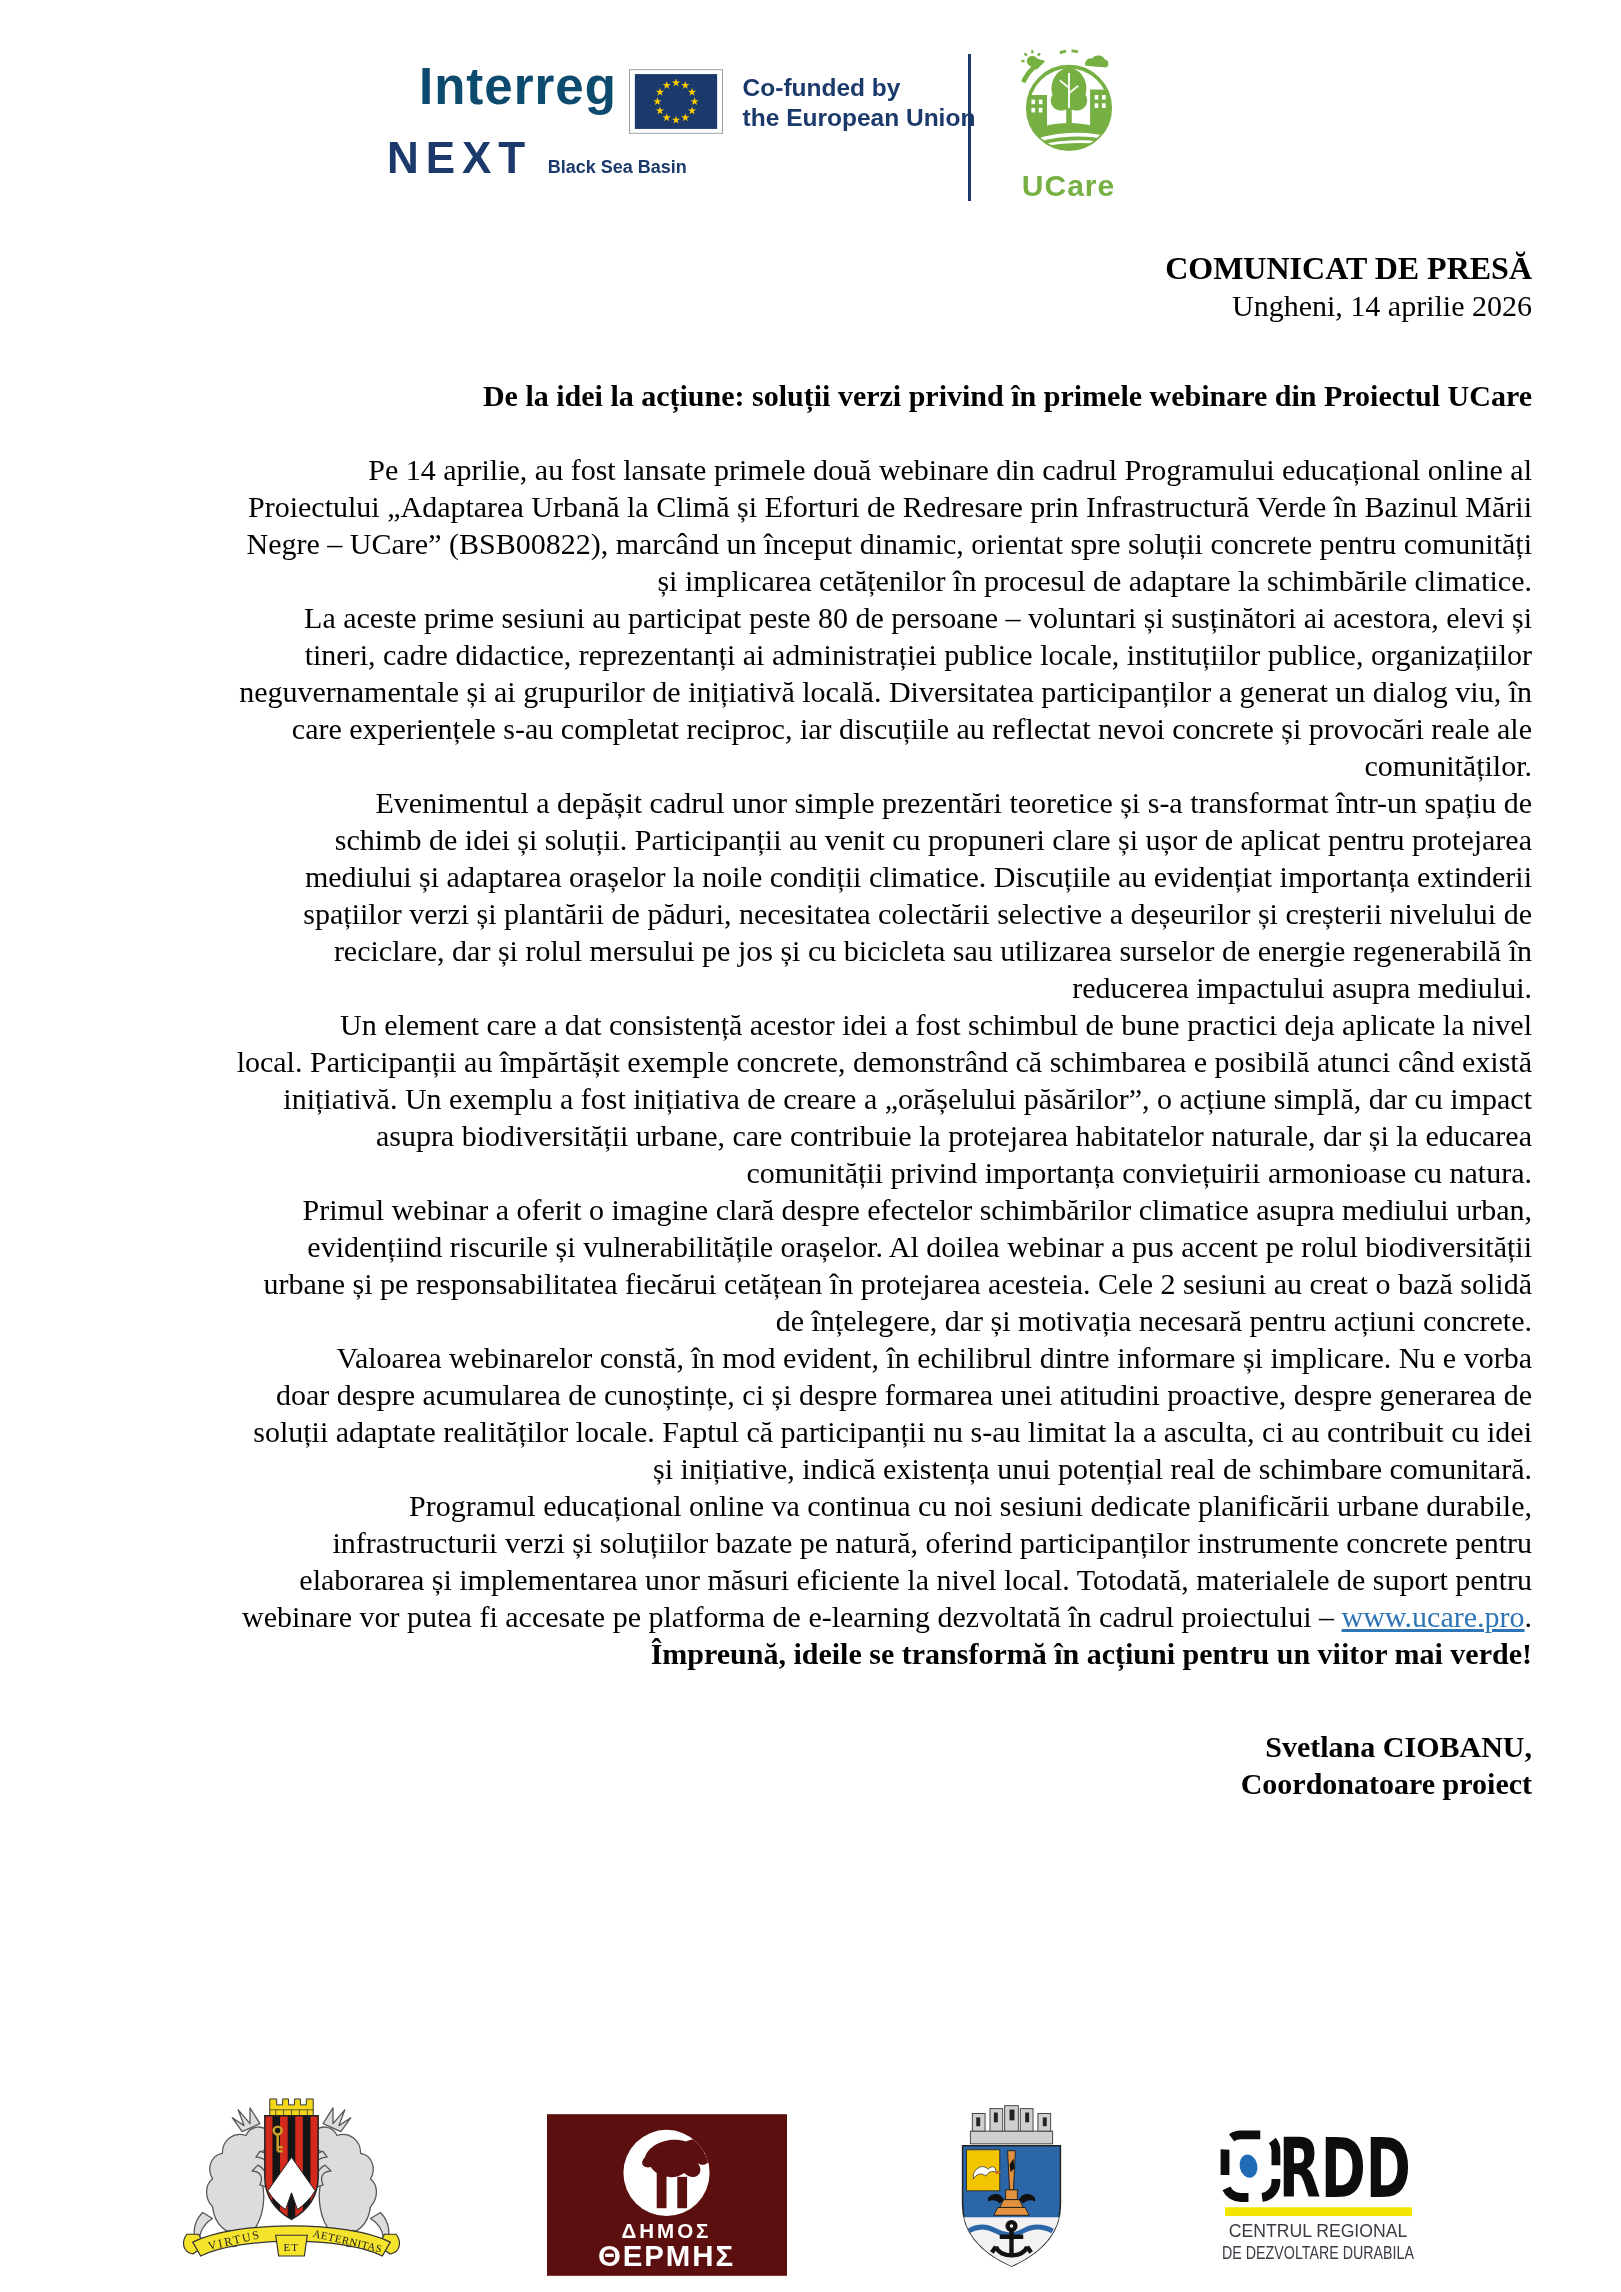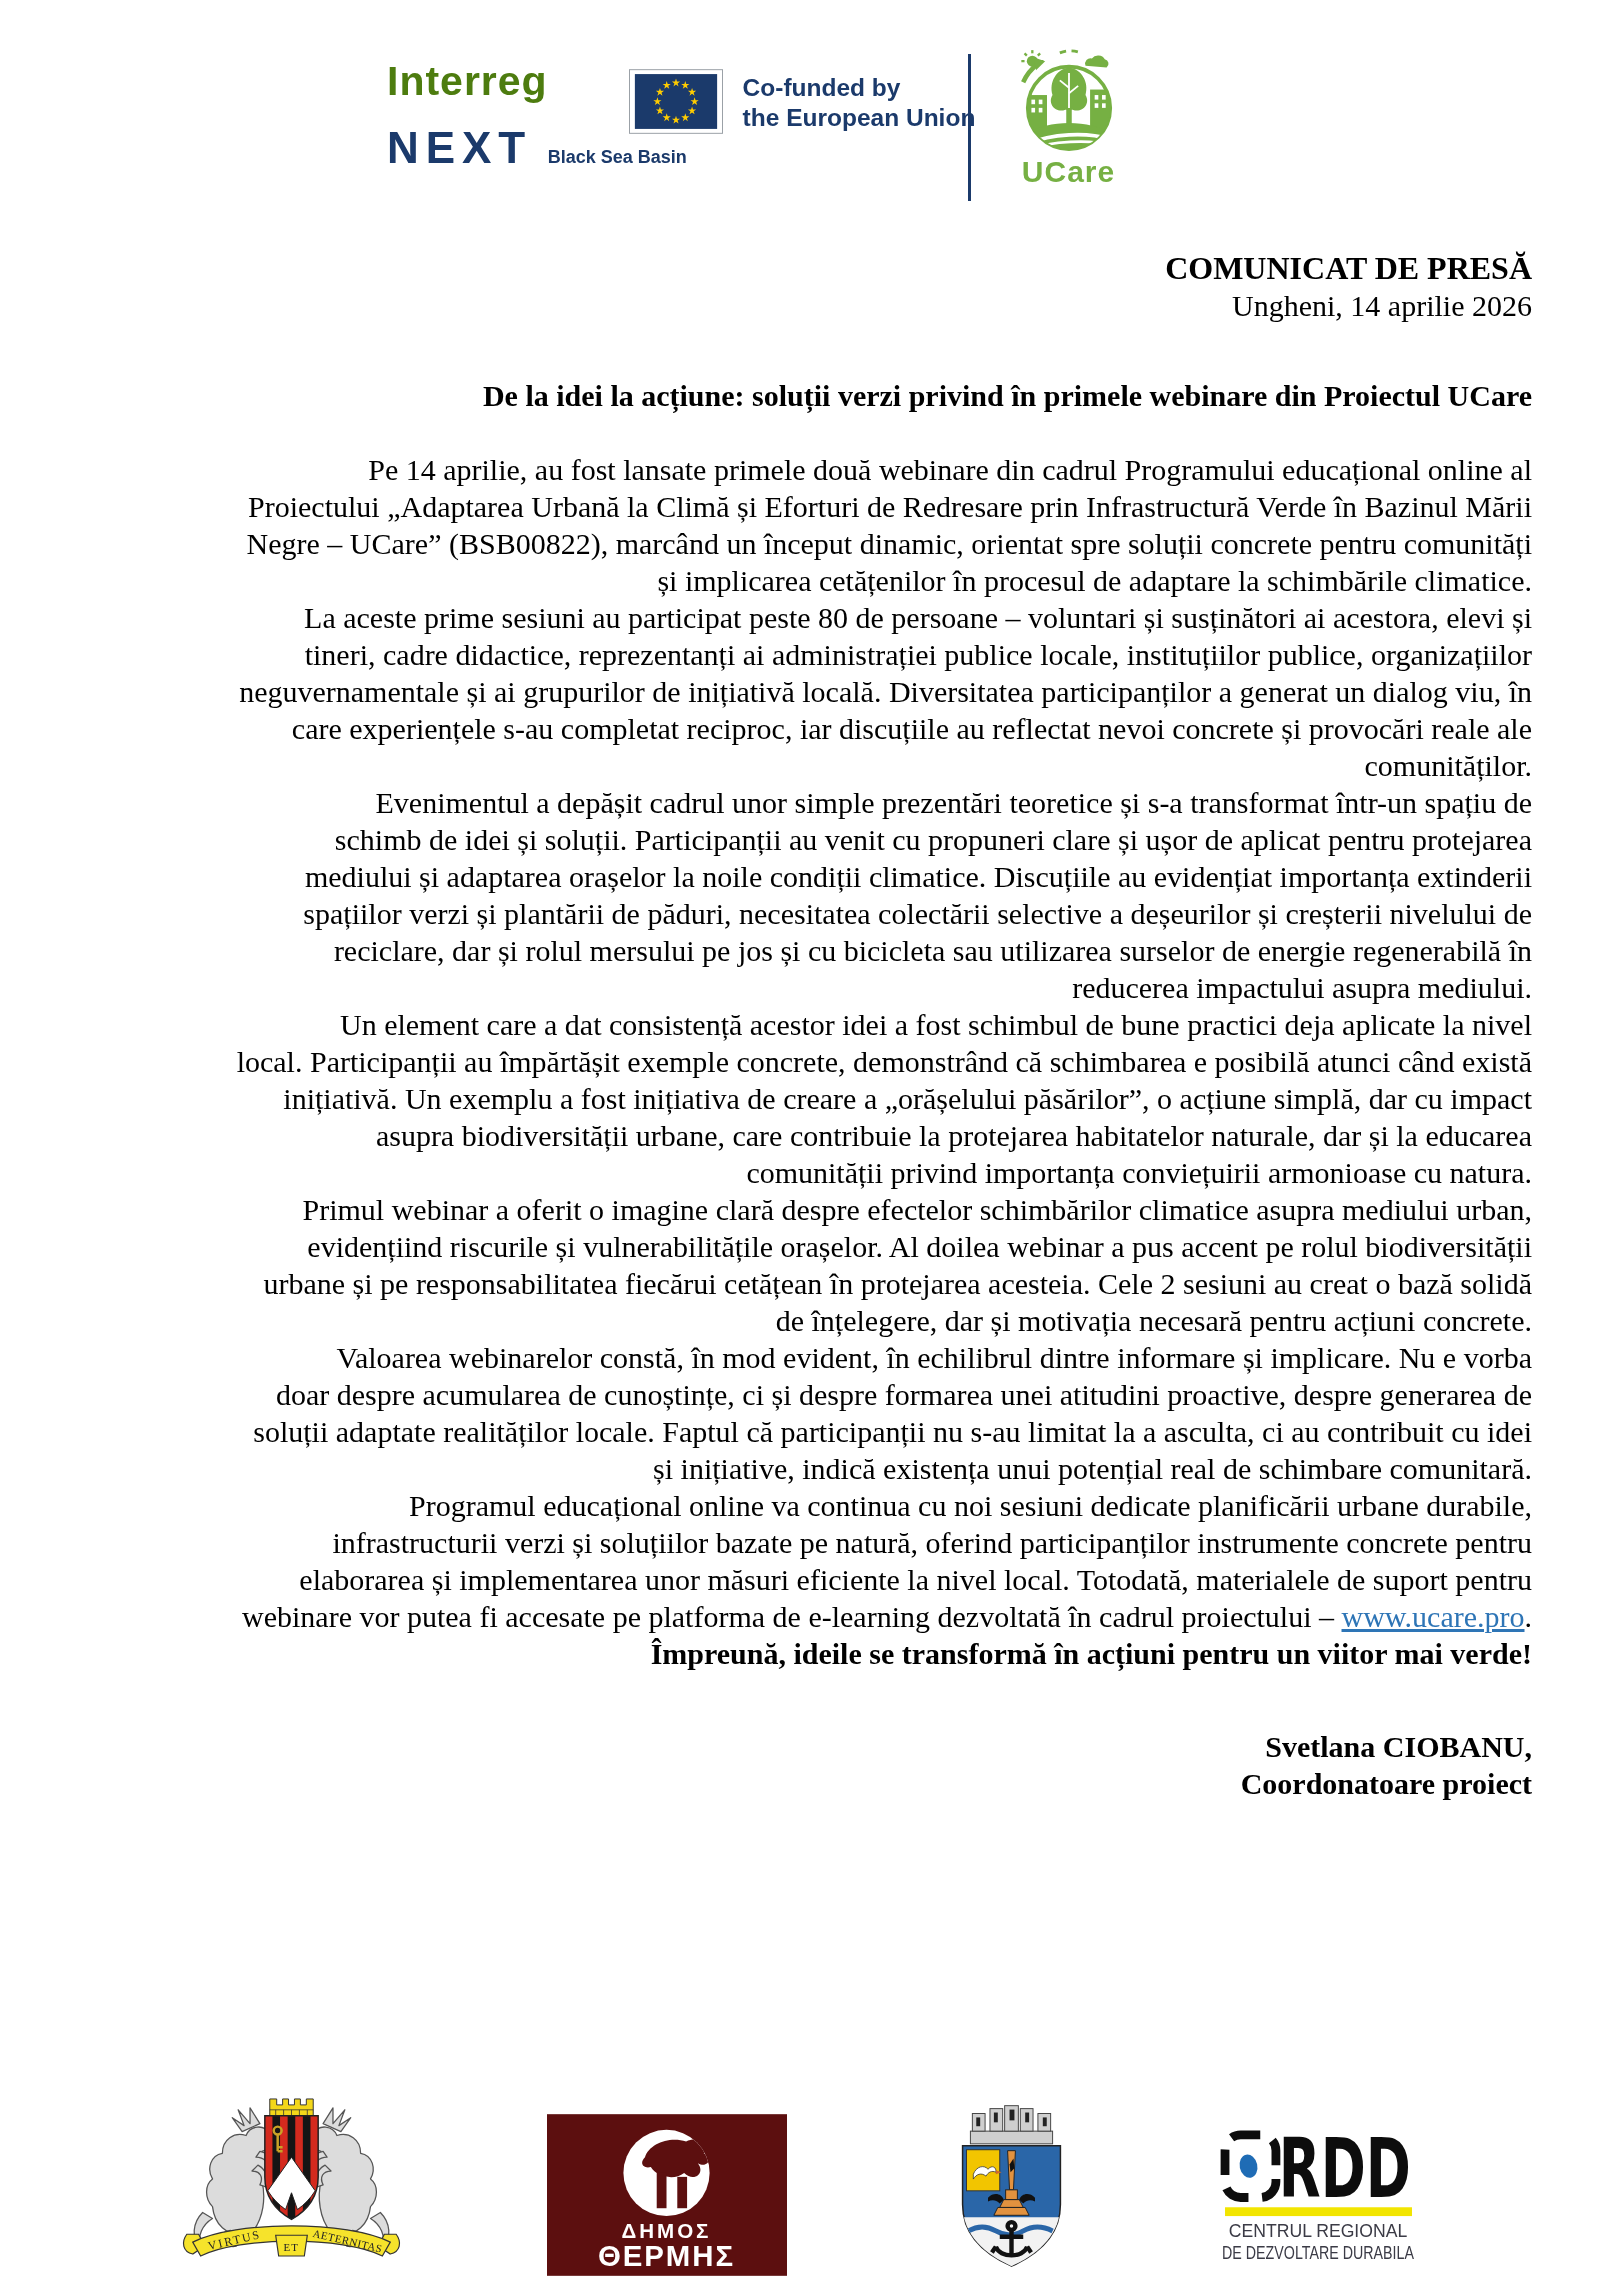--- a/index.html
+++ b/index.html
@@ -3,33 +3,33 @@
 <meta charset="utf-8">
 <title>Comunicat de presă</title>
 <style>
   html,body{margin:0;padding:0;background:#ffffff;}
   .page{position:relative;width:1621px;height:2293px;background:#ffffff;
         font-family:"Liberation Serif",serif;color:#000;overflow:hidden;}
 
   
   .hdr-interreg{position:absolute;left:387px;top:61px;}
   .interreg-word{font-family:"Liberation Sans",sans-serif;font-weight:bold;
-                 font-size:41px;color:#4d7c0f;letter-spacing:1px;line-height:1;}
+                 font-size:51px;color:#0c4a6e;letter-spacing:1px;line-height:1;margin-left:32px;}
   .next-row{margin-top:23.5px;display:flex;align-items:baseline;gap:15.7px;}
   .next-word{font-family:"Liberation Sans",sans-serif;font-weight:bold;
              font-size:44px;color:#1b3a6b;letter-spacing:6.9px;line-height:1;}
   .bsb-word{font-family:"Liberation Sans",sans-serif;font-weight:bold;
             font-size:18px;color:#1b3a6b;}
   .eu-block{position:absolute;left:629px;top:69px;display:flex;gap:19.6px;align-items:center;}
   .eu-text{font-family:"Liberation Sans",sans-serif;font-weight:bold;
            font-size:24.5px;line-height:30px;color:#1b3a6b;padding-top:3.9px;}
   .hdr-divider{position:absolute;left:968px;top:54px;width:2.9px;height:147px;background:#1b3a6b;}
   .ucare-block{position:absolute;left:1002px;top:49px;width:133px;text-align:center;}
   .ucare-word{font-family:"Liberation Sans",sans-serif;font-weight:bold;
-              font-size:30px;color:#76b043;letter-spacing:1px;margin-top:0px;line-height:1;}
+              font-size:30px;color:#76b043;letter-spacing:1px;margin-top:14px;line-height:1;}
 
   
   .content{position:absolute;left:233px;top:250px;width:1299px;
            font-size:30px;line-height:37px;text-align:right;}
   .kicker{font-weight:bold;font-size:32px;margin:0;}
   .dateline{margin:0;}
   .headline{font-weight:bold;margin:53px 0 0 0;}
   .para{margin:0;text-indent:51px;}
   .para-first{margin-top:37px;}
   .closing{font-weight:bold;margin:0;text-indent:51px;}

